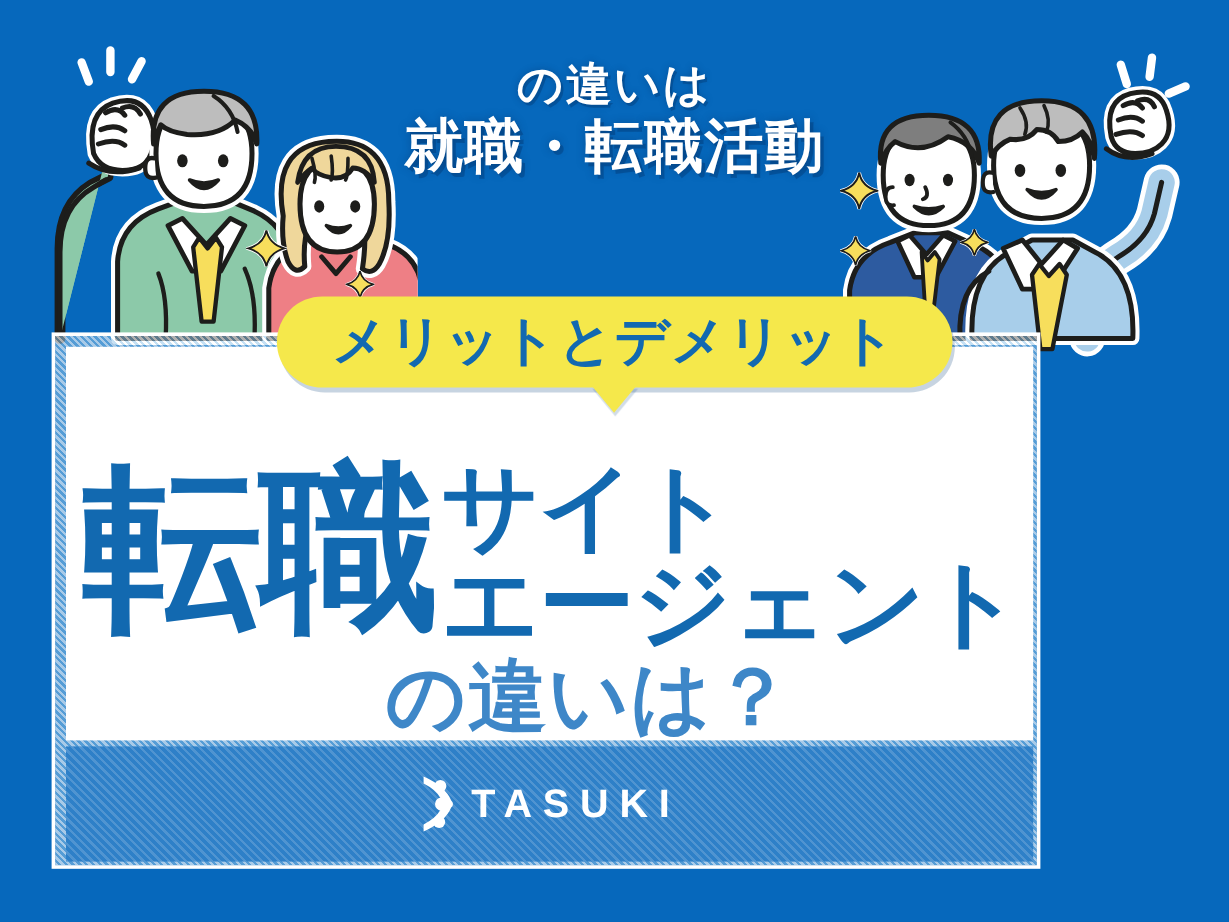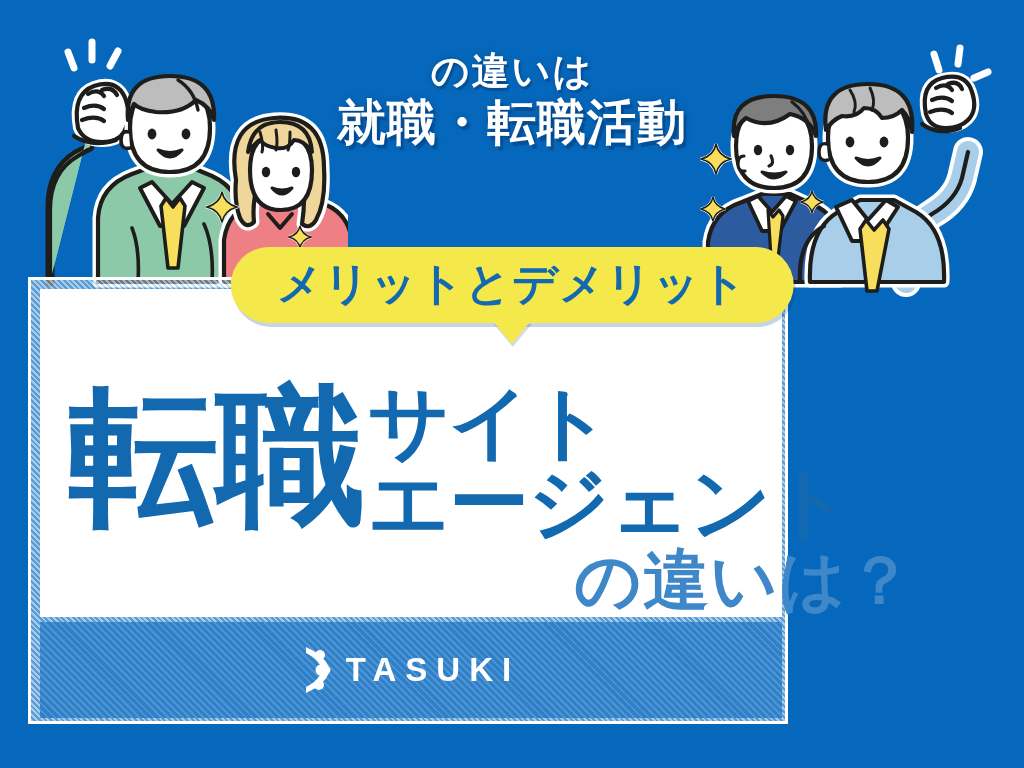--- a/index.html
+++ b/index.html
@@ -41,21 +41,21 @@
   .sparkle { position:absolute; z-index:31; }
   .sparkle svg { display:block; }
 
   
   .people { position:absolute; z-index:10; }
   .people svg { display:block; }
 
   
   .card {
     position:absolute;
-    left:28px; top:277px; width:760px; height:447px;
+    left:43px; top:277px; width:824px; height:447px;
     z-index:20;
     border:3px solid #ffffff;
     background:
       repeating-linear-gradient(45deg,
         rgba(255,255,255,.65) 0px, rgba(255,255,255,.65) 2px,
         rgba(150,200,235,.55) 2px, rgba(150,200,235,.55) 4px);
     padding:3px;
   }
   .card-inner { position:relative; width:100%; height:100%; }
   .card-white {
@@ -114,21 +114,21 @@
     line-height:.96; letter-spacing:-2px;
     margin-top:4px;
   }
   .kata-stack { display:flex; flex-direction:column; margin-left:4px; margin-top:6px; }
   .kata-line {
     font-size:80px; font-weight:bold; color:#1269B0;
     line-height:.92; letter-spacing:-1px;
   }
   .kata-line.second { margin-top:6px; }
   .title-row2 {
-    margin-top:8px; text-align:right; padding-right:70px;
+    margin-top:8px; text-align:center; padding-right:70px;
   }
   .tail-line {
     font-size:66px; font-weight:bold; color:#3E87C8;
     line-height:1; letter-spacing:1px;
   }
 </style>
 </head>
 <body>
 
 <div id="stage">

